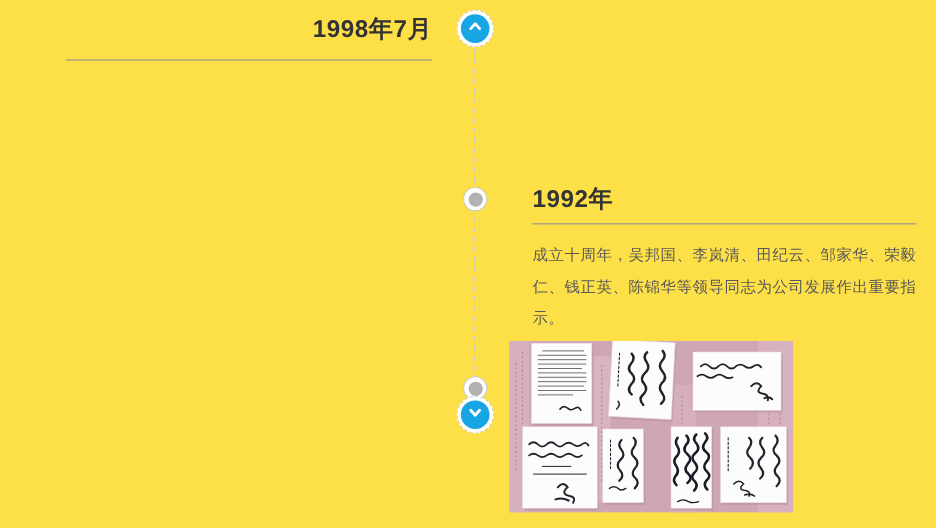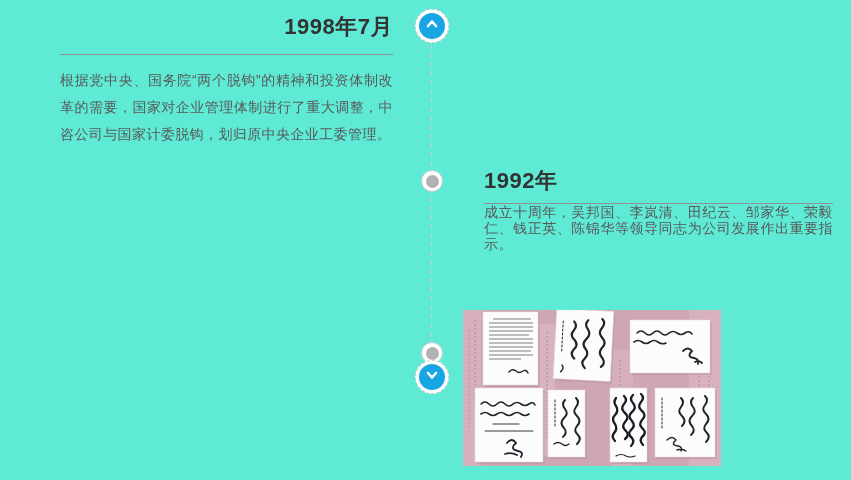--- a/index.html
+++ b/index.html
@@ -3,21 +3,21 @@
 <meta charset="utf-8">
 <style>
   * { margin: 0; padding: 0; box-sizing: border-box; }
   html, body { background: #ffffff; }
   body { font-family: "Liberation Sans", "DejaVu Sans", sans-serif; }
 
   .stage {
     position: relative;
     width: 851px;
     height: 480px;
-    background: #5eead4;
+    background: #fde047;
     overflow: hidden;
   }
 
   
   .timeline-line {
     position: absolute;
     left: 431px;
     top: 26px;
     width: 1px;
     height: 351px;
@@ -88,40 +88,39 @@
     letter-spacing: 0.4px;
   }
 
   .event-left { left: 60px; top: 13px; width: 333px; }
   .event-left .title { text-align: right; }
   .event-left .divider { margin-top: 14px; }
   .event-left .body { margin-top: 12px; }
 
   .event-right { left: 484px; top: 167px; width: 349px; }
   .event-right .divider { margin-top: 9px; }
-  .event-right .body { line-height: 16px; }
+  .event-right .body { margin-top: 13px; line-height: 29px; }
 
   .photo {
     position: absolute;
     left: 463px;
     top: 310px;
     width: 258px;
     height: 156px;
   }
   .photo svg { display: block; width: 258px; height: 156px; }
 </style>
 </head>
 <body>
 
 <div class="stage">
 
   <div class="event event-left">
     <div class="title">1998年7月</div>
     <div class="divider"></div>
-    <div class="body">根据党中央、国务院“两个脱钩”的精神和投资体制改革的需要，国家对企业管理体制进行了重大调整，中咨公司与国家计委脱钩，划归原中央企业工委管理。</div>
   </div>
 
   <div class="timeline-line"></div>
 
   <div class="ring up">
     <div class="arrow-btn">
       <span>
         <svg width="14" height="14" viewBox="0 0 14 14">
           <polyline points="3,9 7,4.5 11,9" fill="none" stroke="#ffffff" stroke-width="2.6" stroke-linecap="round" stroke-linejoin="round"></polyline>
         </svg>

